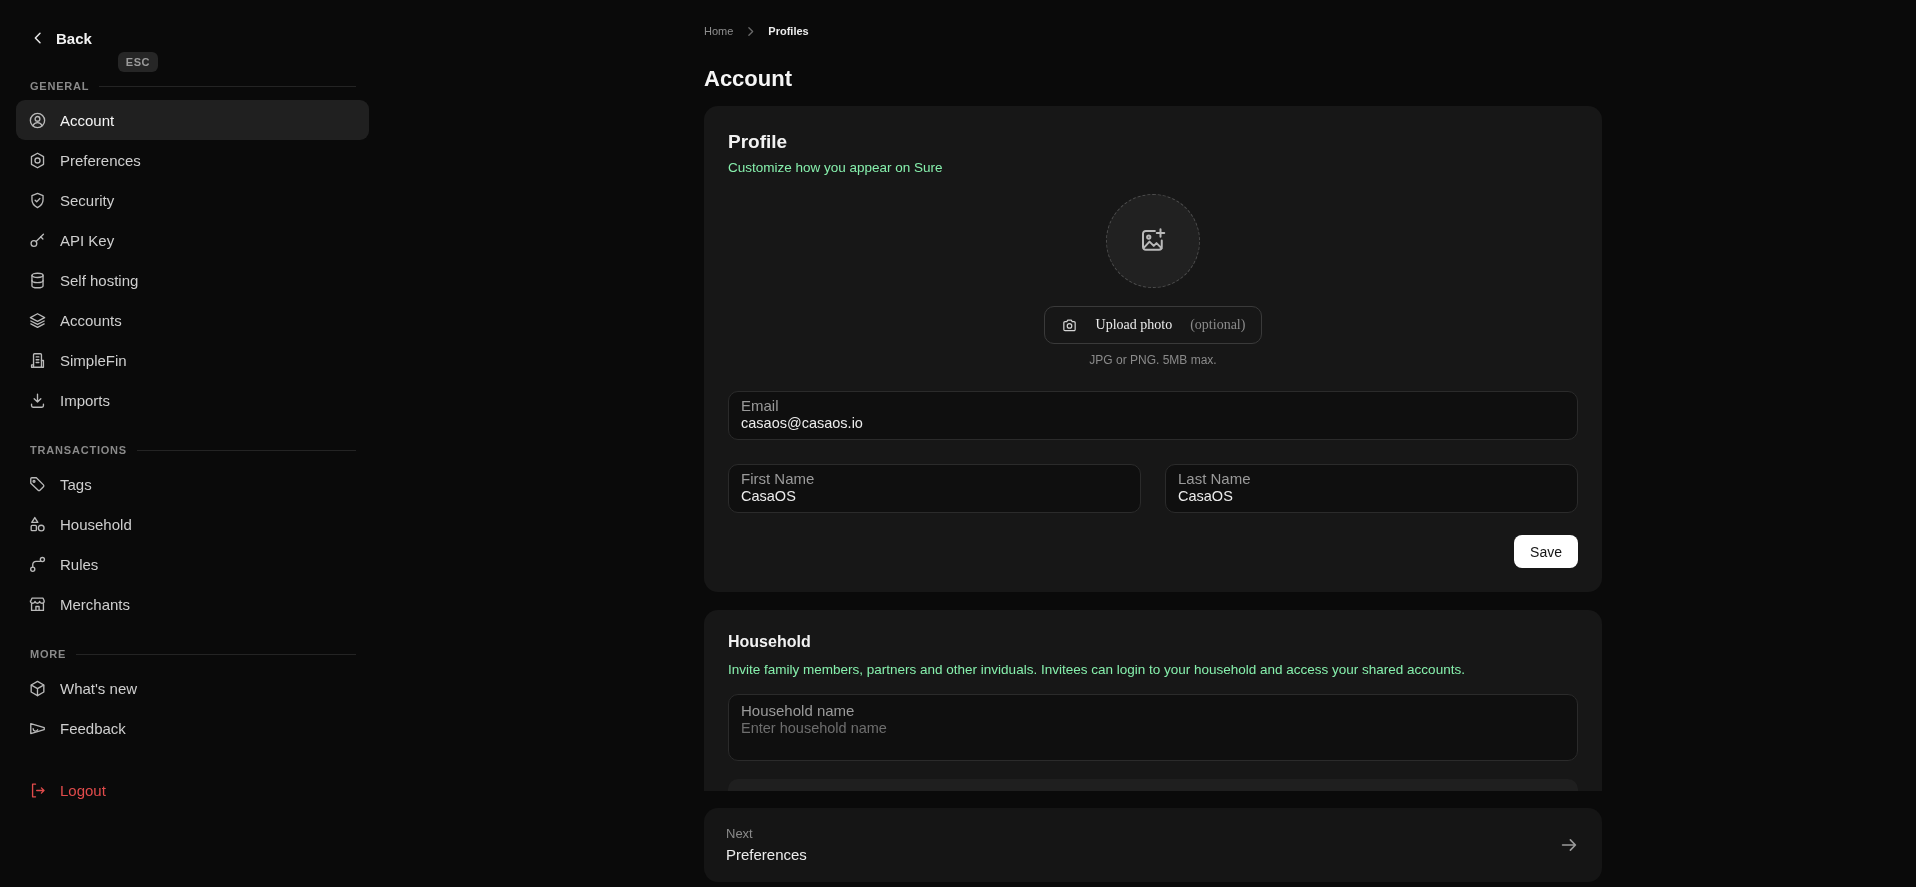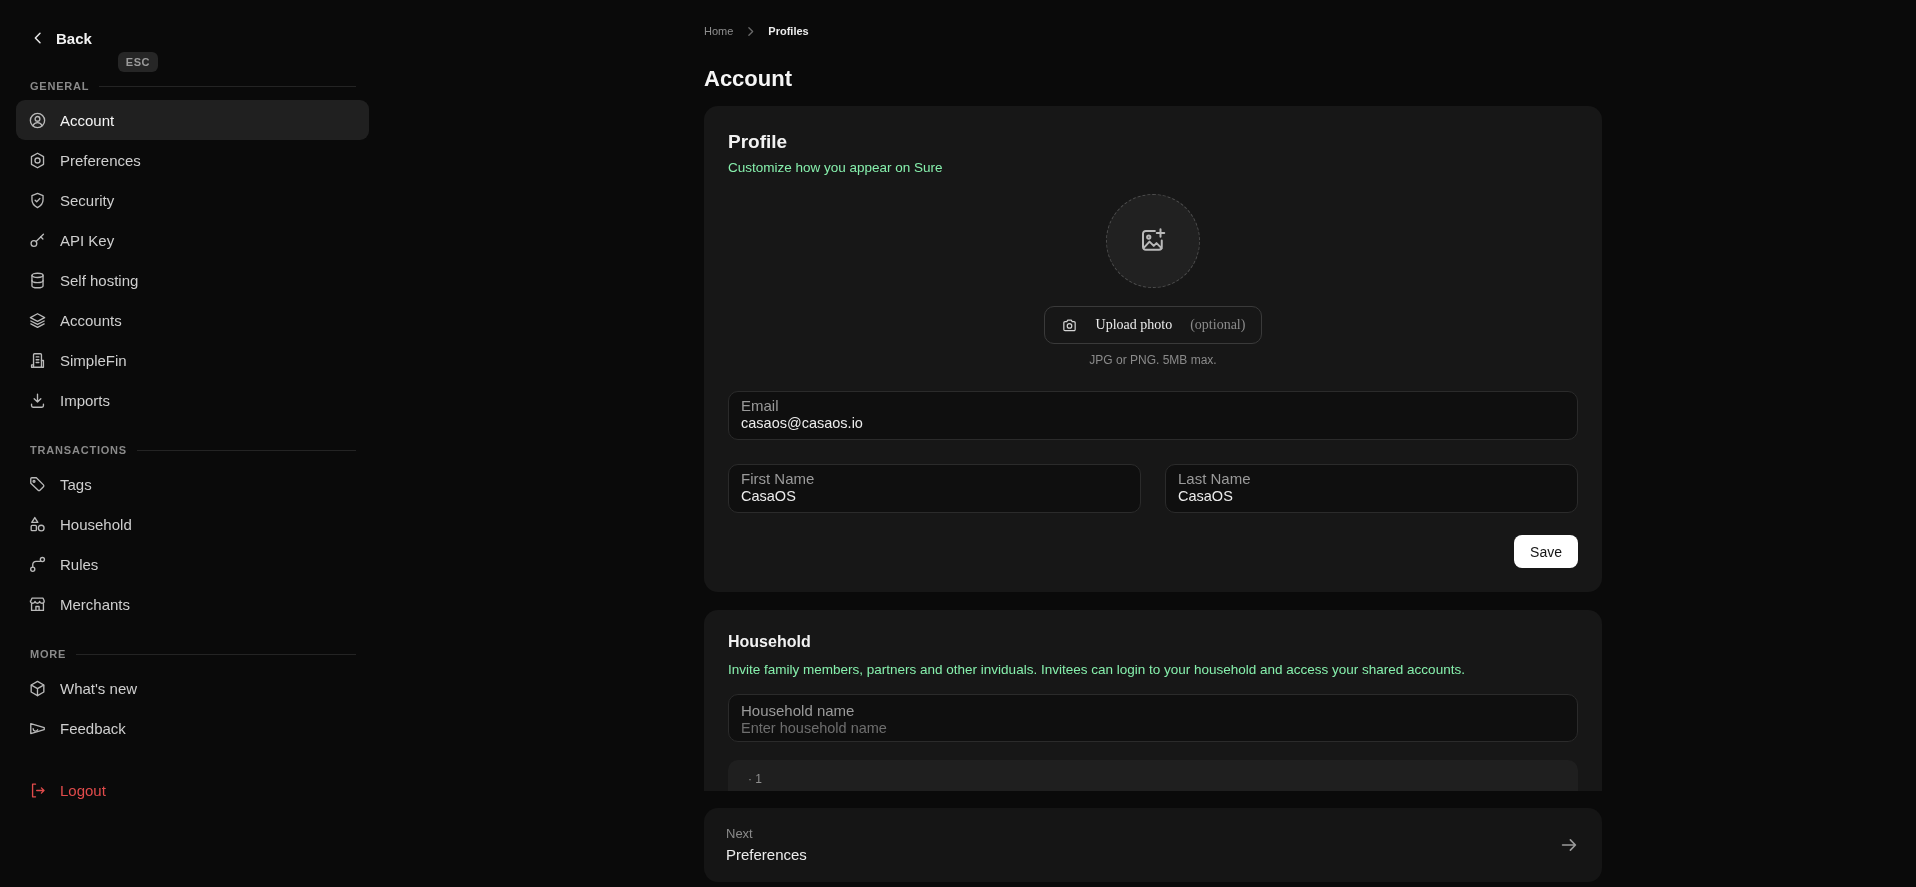--- a/index.html
+++ b/index.html
@@ -74,21 +74,21 @@
   .field input::placeholder { color:#6e6e6e; }
   .email-field { margin-top:23px; }
   .name-row { display:grid; grid-template-columns:1fr 1fr; gap:24px; margin-top:24px; }
   .save-row { display:flex; justify-content:flex-end; margin-top:22px; }
   .save-btn {
     background:#ffffff; color:#141414; border:none; border-radius:8px; height:33px;
     padding:0 16px; font-size:14px; font-weight:500; cursor:pointer; font-family:inherit;
   }
 
   .household-card { margin-top:18px; height:181px; overflow:hidden; border-radius:14px 14px 0 0; padding:20px 24px; }
-  .hh-field { margin-top:14px; height:48px; padding-top:9px; }
+  .hh-field { margin-top:14px; height:67px; padding-top:9px; }
   .member-row {
     margin-top:18px; background:#1f1f1f; border-radius:10px; height:48px;
     padding:12px 20px; color:#8f8f8f; font-size:12px; cursor:pointer;
   }
 
   .next-footer {
     margin-top:17px; background:#151515; border-radius:14px; height:74px;
     display:flex; align-items:center; justify-content:space-between; padding:0 22px;
     cursor:pointer;
   }

